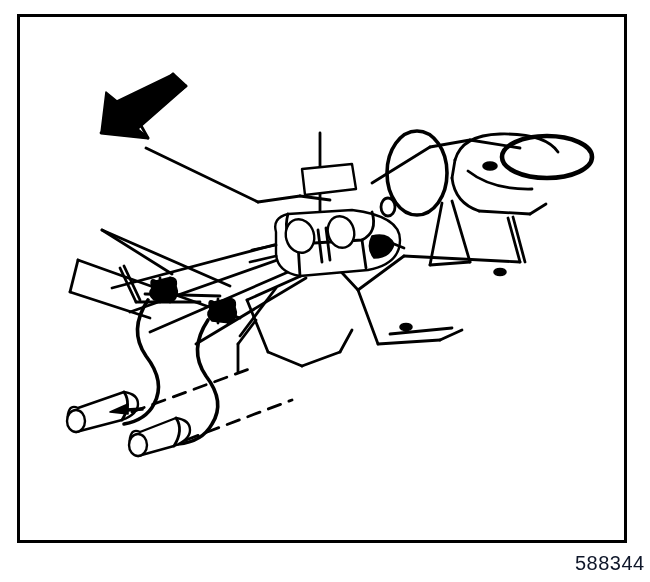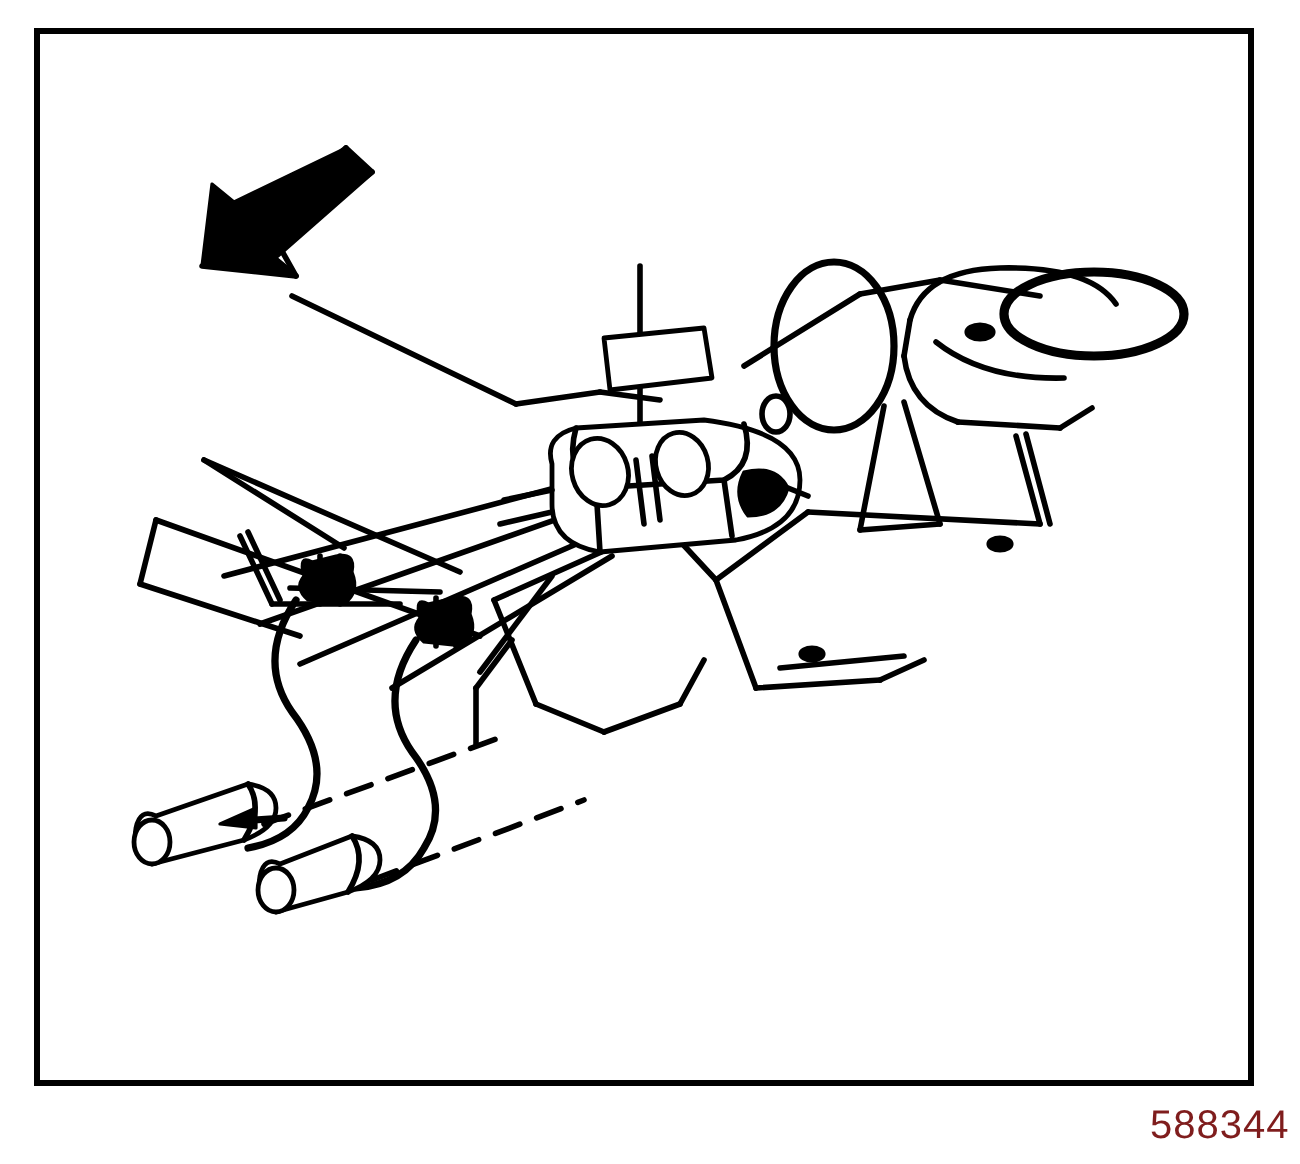--- a/index.html
+++ b/index.html
@@ -42,21 +42,21 @@
     pointer-events: none;
   }
   .figure-caption {
     position: absolute;
     left: 575px;
     top: 552px;
     font-family: "Liberation Sans", sans-serif;
     font-size: 20px;
     font-weight: 400;
     letter-spacing: 0.5px;
-    color: #7f1d1d;
+    color: #0f172a;
     white-space: nowrap;
   }
   svg { display: block; }
   .ln { fill: none; stroke: #000000; stroke-linecap: round; stroke-linejoin: round; }
   .w2 { stroke-width: 2.8; }
   .w3 { stroke-width: 3.6; }
   .w4 { stroke-width: 4.6; }
   .solidblk { fill: #000000; stroke: #000000; stroke-width: 1.6; stroke-linejoin: round; }
   .whiteface { fill: #ffffff; stroke: #000000; stroke-width: 2.4; stroke-linejoin: round; }
   .dash { stroke-dasharray: 13 9; }

